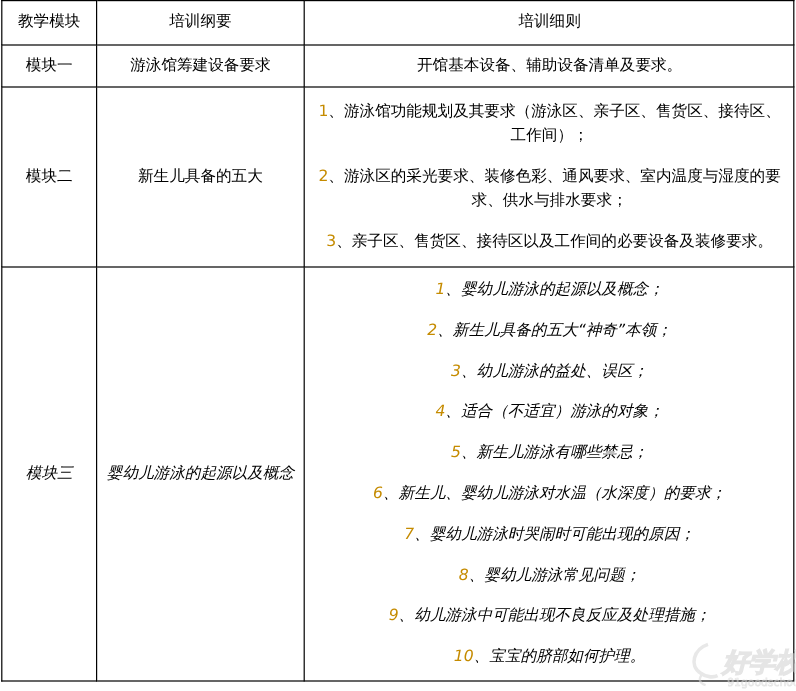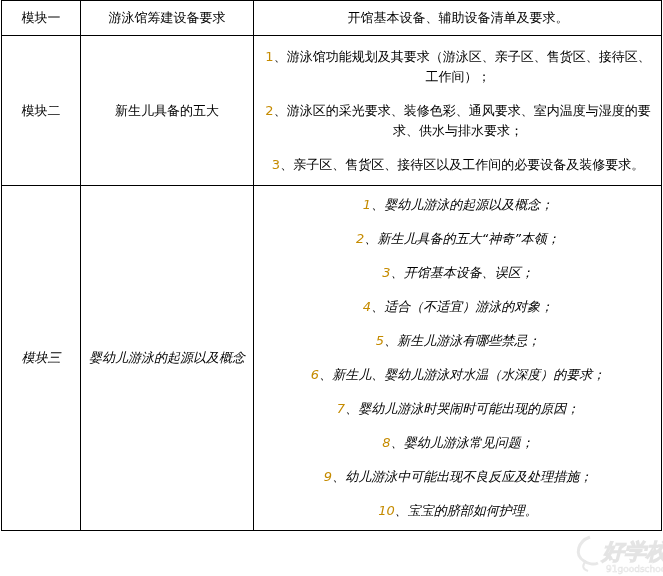--- a/index.html
+++ b/index.html
@@ -6,34 +6,39 @@
   body { width: 663px; height: 576px; overflow: hidden; position: relative;
          font-family: "DejaVu Sans", "Liberation Sans", sans-serif; color: #000; }
   table.syllabus { position: absolute; left: 1px; top: 0px; border-collapse: collapse;
                    table-layout: fixed; width: 661px; }
   table.syllabus td { border: 1px solid #000; font-size: 13px; line-height: 20px;
                       padding: 0; vertical-align: middle; }
   .c1 { width: 78px; text-align: center; }
   .c2 { width: 172px; text-align: center; }
   .c3 { width: 406px; text-align: center; padding-left: 1px !important; }
   .hdr td { height: 36px; }
-  .r1 td { height: 34px; }
+  .r1 td { height: 34px; font-family: Liberation Mono, monospace; }
   .r2 td { height: 149px; }
   .r3 td { height: 317px; font-style: italic; }
   .r4 td { height: 35px; }
   .para { margin: 4px; padding: 5px 0 5px 0; }
   .num { color: #c58b00; }
   .watermark { position: absolute; left: 572px; top: 531px; width: 112px; height: 44px;
                pointer-events: none; opacity: 0.55; }
 </style>
 </head>
 <body>
 
 <table class="syllabus">
   <tbody>
+      <tr class="hdr">
+    <td class="c1">教学模块</td>
+    <td class="c2">培训纲要</td>
+    <td class="c3" style="text-align:center">培训细则</td>
+  </tr>
 
   <tr class="r1">
     <td class="c1">模块一</td>
     <td class="c2">游泳馆筹建设备要求</td>
     <td class="c3">
       <span>开馆基本设备、辅助设备清单及要求。</span>
     </td>
   </tr>
 
   <tr class="r2">
@@ -45,21 +50,21 @@
       <p class="para"><span class="num">3</span><span>、亲子区、售货区、接待区以及工作间的必要设备及装修要求。</span></p>
     </td>
   </tr>
 
   <tr class="r3">
     <td class="c1">模块三</td>
     <td class="c2">婴幼儿游泳的起源以及概念</td>
     <td class="c3">
       <p class="para"><span class="num">1</span><span>、婴幼儿游泳的起源以及概念；</span></p>
       <p class="para"><span class="num">2</span><span>、新生儿具备的五大“神奇”本领；</span></p>
-      <p class="para"><span class="num">3</span><span>、开馆基本设备、误区；</span></p>
+      <p class="para"><span class="num">3</span><span>、幼儿游泳的益处、误区；</span></p>
       <p class="para"><span class="num">4</span><span>、适合（不适宜）游泳的对象；</span></p>
       <p class="para"><span class="num">5</span><span>、新生儿游泳有哪些禁忌；</span></p>
       <p class="para"><span class="num">6</span><span>、新生儿、婴幼儿游泳对水温（水深度）的要求；</span></p>
       <p class="para"><span class="num">7</span><span>、婴幼儿游泳时哭闹时可能出现的原因；</span></p>
       <p class="para"><span class="num">8</span><span>、婴幼儿游泳常见问题；</span></p>
       <p class="para"><span class="num">9</span><span>、幼儿游泳中可能出现不良反应及处理措施；</span></p>
       <p class="para"><span class="num">10</span><span>、宝宝的脐部如何护理。</span></p>
     </td>
   </tr>
 

